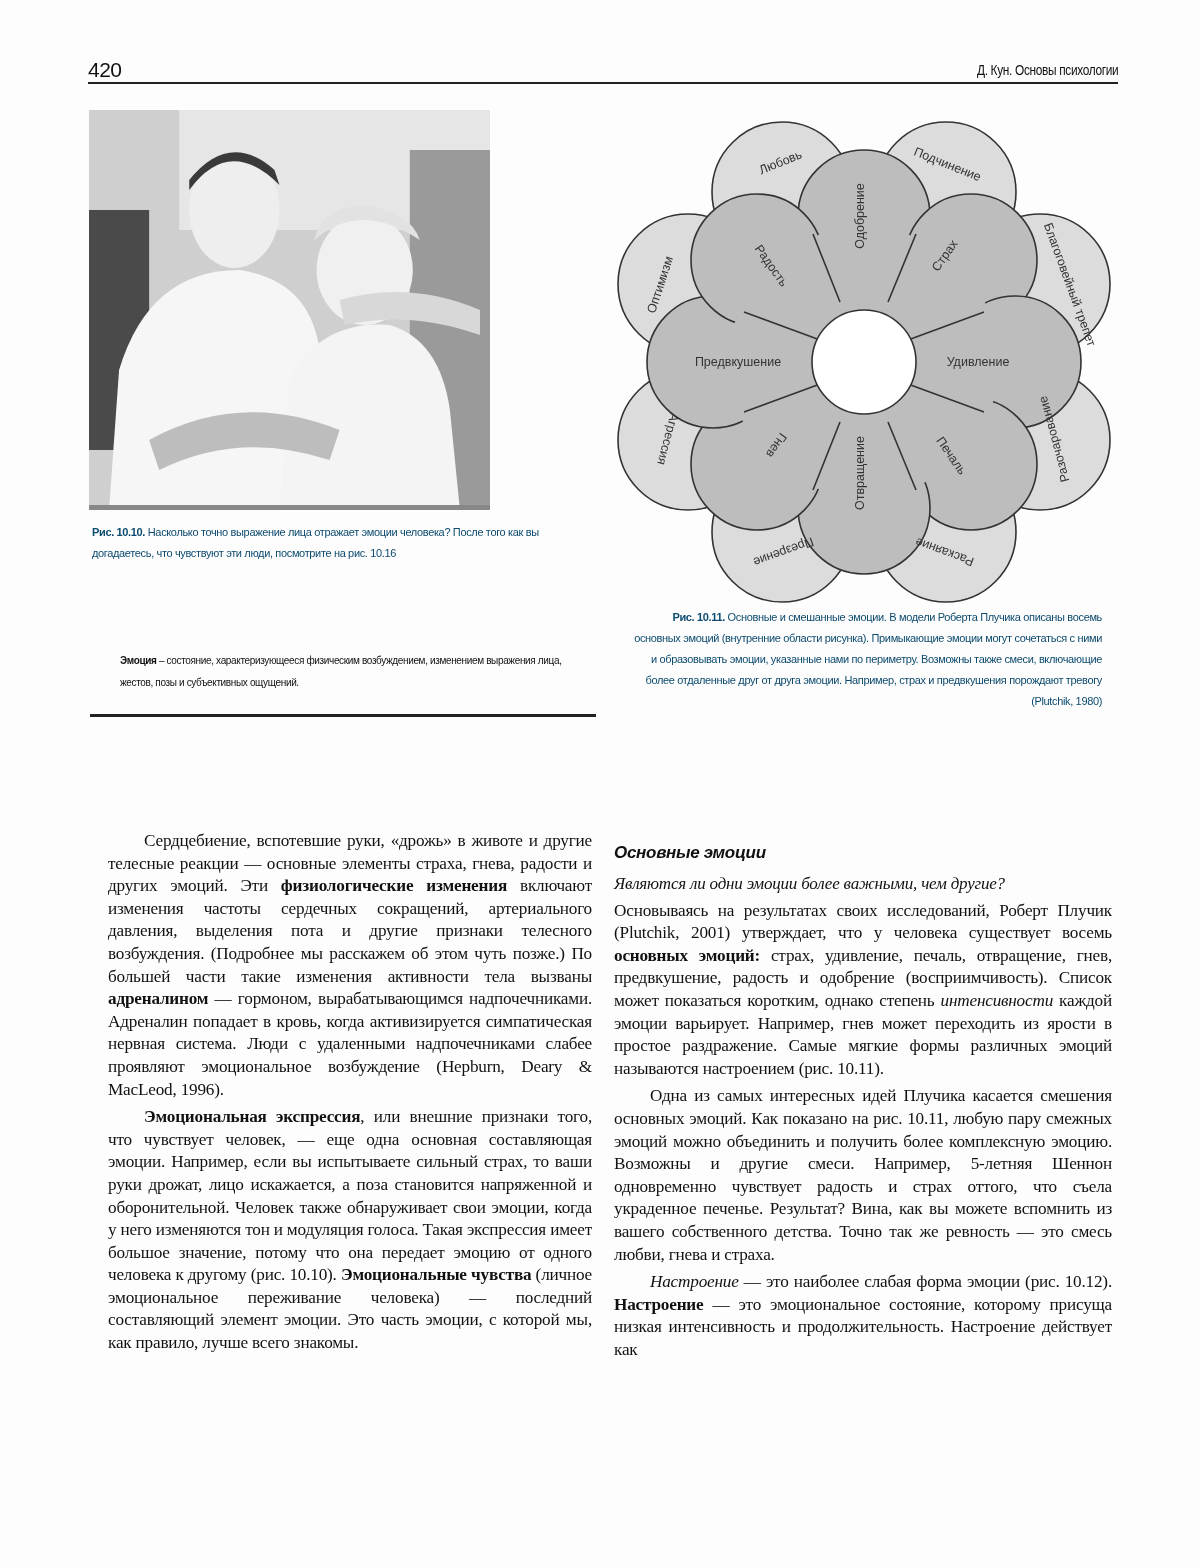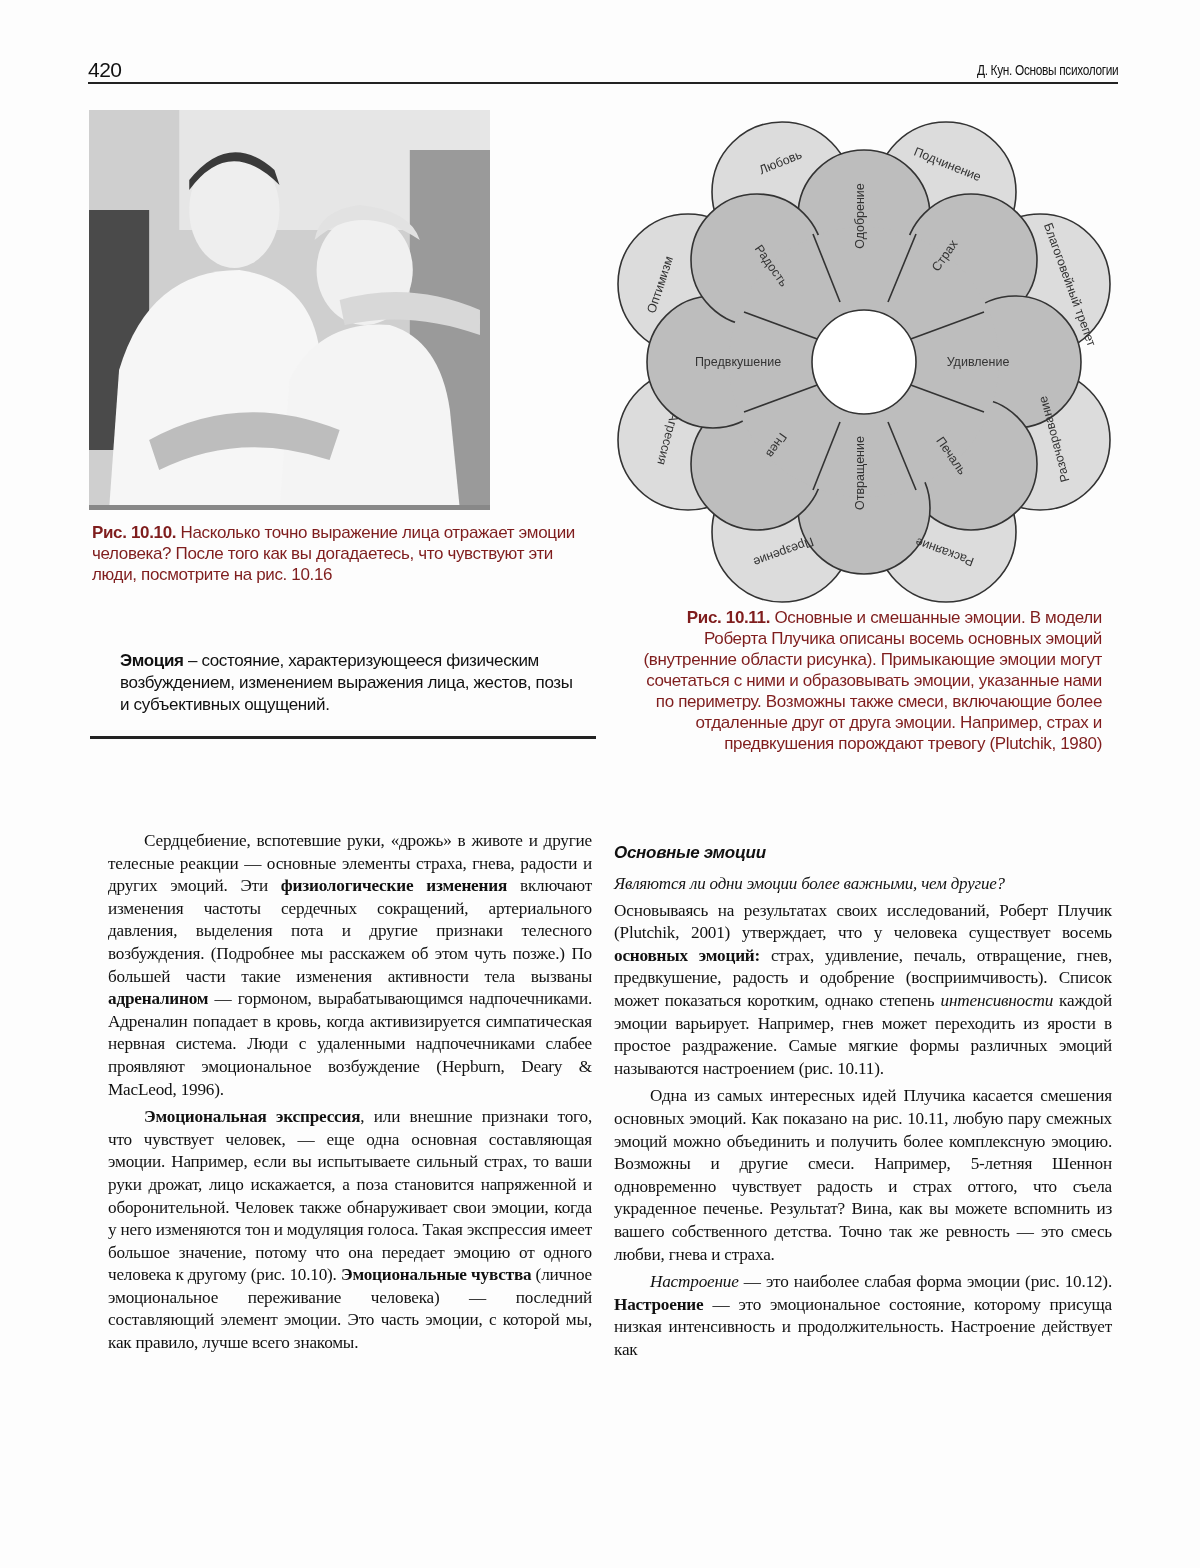--- a/index.html
+++ b/index.html
@@ -7,27 +7,27 @@
     body { position: relative; font-family: "Liberation Serif", serif; color: #111; }
 
     .running-head { position: absolute; left: 88px; top: 58px; width: 1030px; height: 26px; border-bottom: 2px solid #222; }
     .page-number { position: absolute; left: 0; top: 0; font-family: "Liberation Sans", sans-serif; font-weight: normal; font-size: 21px; letter-spacing: -0.5px; }
     .book-title { position: absolute; right: 0; top: 4px; font-family: "Liberation Sans", sans-serif; font-size: 14px; letter-spacing: -0.4px; transform: scaleX(0.85); transform-origin: right center; }
 
     
     .photo { position: absolute; left: 89px; top: 110px; width: 401px; height: 400px; background: #d8d8d8; overflow: hidden; }
     .photo svg { width: 100%; height: 100%; display: block; }
 
-    .caption { position: absolute; font-family: "Liberation Sans", sans-serif; font-size: 17px; line-height: 21px; letter-spacing: -0.35px; color: #7f1d1d; }
+    .caption { position: absolute; font-family: "Liberation Sans", sans-serif; font-size: 11px; line-height: 21px; letter-spacing: -0.35px; color: #0c4a6e; }
     .caption .fig-label { font-weight: bold; }
     .caption-1010 { left: 92px; top: 522px; width: 490px; }
     .caption-1011 { left: 628px; top: 607px; width: 474px; text-align: right; }
 
     .definitions { position: absolute; left: 90px; top: 650px; width: 506px; border-bottom: 3px solid #222; padding: 0 10px 10px 30px; }
-    .def { font-family: "Liberation Sans", sans-serif; font-size: 17px; line-height: 22px; letter-spacing: -0.35px; margin-bottom: 10px; }
+    .def { font-family: "Liberation Sans", sans-serif; font-size: 10px; line-height: 22px; letter-spacing: -0.35px; margin-bottom: 10px; }
     .def .term { font-weight: bold; }
 
     
     .wheel { position: absolute; left: 608px; top: 108px; width: 512px; height: 508px; }
     .wheel svg { width: 100%; height: 100%; display: block; }
     .wheel text { font-family: "Liberation Sans", sans-serif; font-size: 12.5px; fill: #333; }
 
     
     .col { position: absolute; font-size: 17.2px; line-height: 22.6px; text-align: justify; letter-spacing: -0.2px; hyphens: manual; }
     .col-left { left: 108px; top: 830px; width: 484px; }

